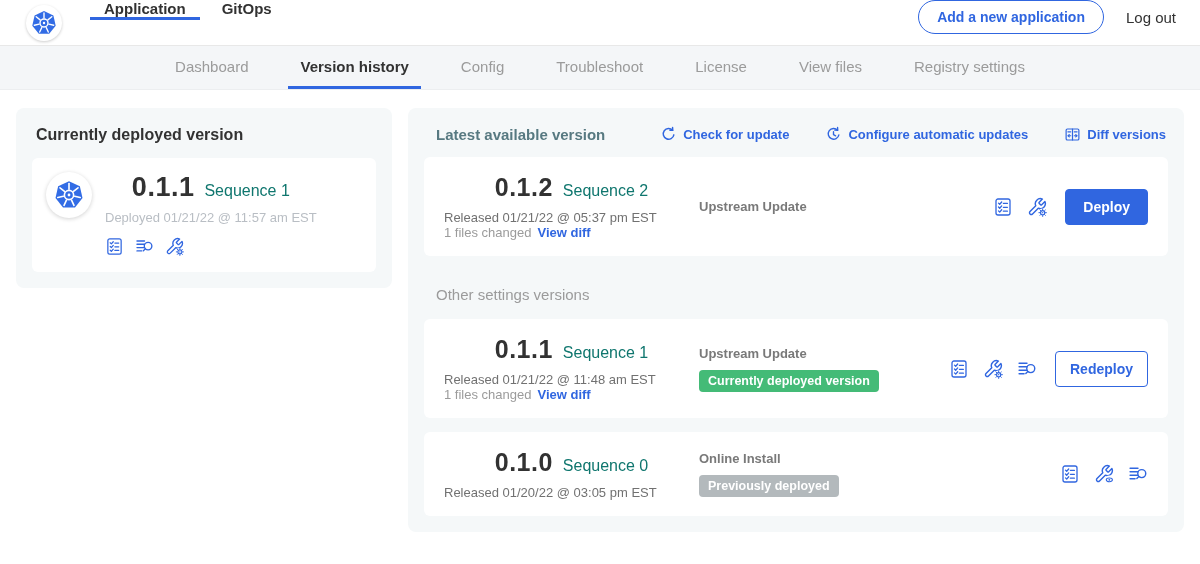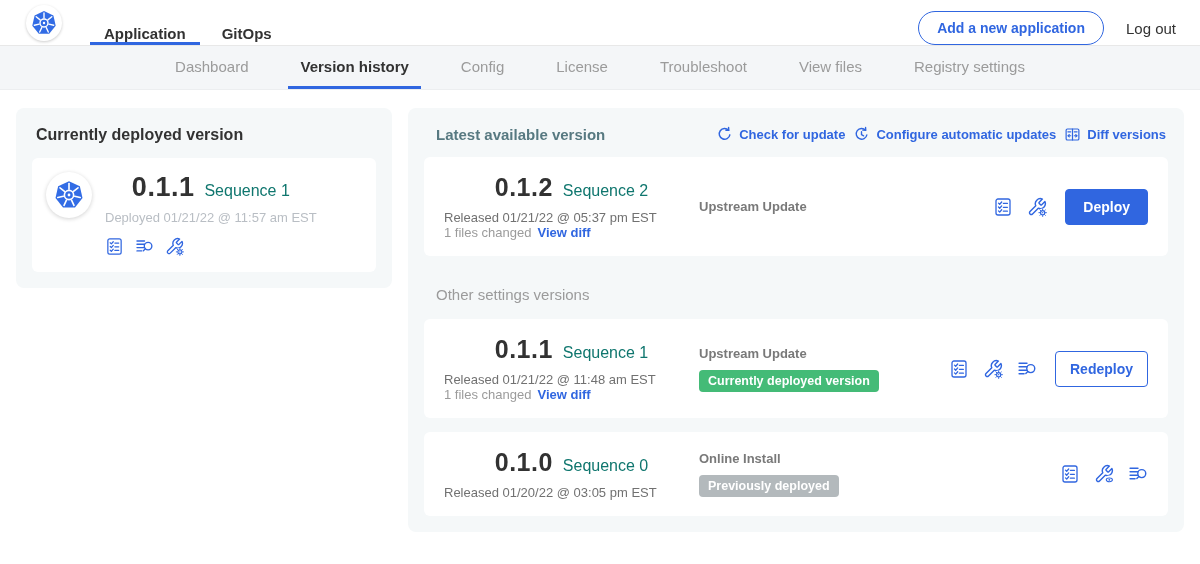--- a/index.html
+++ b/index.html
@@ -1,20 +1,20 @@
 <!DOCTYPE html>
 <html><head>
 <meta charset="utf-8">
 <style>
   * { margin:0; padding:0; box-sizing:border-box; }
   body { width:1200px; height:564px; background:#fff; font-family:"Liberation Sans", sans-serif; overflow:hidden; }
   .hidden-defs { position:absolute; width:0; height:0; overflow:hidden; }
 
   
-  header { height:46px; display:flex; align-items:flex-end; border-bottom:1px solid #e8e8e8; background:#fff; padding-left:26px; }
+  header { height:46px; display:flex; align-items:flex-start; border-bottom:1px solid #e8e8e8; background:#fff; padding-left:26px; }
   .logo-wrap { width:36px; height:36px; border-radius:50%; background:#fff; box-shadow:0 1px 3px rgba(0,0,0,.2); display:flex; align-items:center; justify-content:center; align-self:center; margin-right:28px; cursor:pointer; }
   .top-tabs { display:flex; align-items:stretch; gap:8px; }
   .top-tab { display:flex; align-items:center; padding:0 14px; font-size:15px; font-weight:700; color:#323232; cursor:pointer; border-bottom:3px solid transparent; }
   .top-tab.active { border-bottom-color:#3066e0; }
   .header-right { margin-left:auto; display:flex; align-items:center; gap:22px; padding-right:24px; }
   .pill-btn { background:#fff; border:1px solid #3066e0; color:#3066e0; font-weight:700; font-size:14px; padding:8px 18px; border-radius:17px; cursor:pointer; font-family:inherit; }
   .logout { font-size:15px; color:#323232; cursor:pointer; }
 
   
   .subnav { height:44px; background:#f4f6f8; display:flex; justify-content:center; align-items:stretch; gap:28px; border-bottom:1px solid #eceef0; }
@@ -34,21 +34,21 @@
   .seq { font-size:16px; color:#0f766e; }
   .deployed-date { font-size:13px; color:#b9bec4; margin-top:7px; }
   .icon-row { display:flex; align-items:center; gap:11px; margin-top:12px; }
   .icon20 { width:20px; height:20px; cursor:pointer; flex-shrink:0; }
   .icon19 { width:19px; height:19px; cursor:pointer; flex-shrink:0; }
 
   
   .available-panel { flex:1; background:#f5f8f9; border-radius:8px; padding:14px 16px 16px 16px; }
   .panel-head { display:flex; align-items:center; justify-content:space-between; padding:4px 2px 0 12px; margin-bottom:14px; }
   .panel-title { font-size:15px; font-weight:600; color:#577981; }
-  .head-actions { display:flex; align-items:center; gap:8px;text-align:right; }
+  .head-actions { display:flex; align-items:center; gap:36px;text-align:right; }
   .head-link { display:flex; align-items:center; gap:6px; color:#3066e0; font-size:13px; font-weight:700; cursor:pointer; }
   .icon16 { width:17px; height:17px; flex-shrink:0; }
 
   .version-row { background:#fff; border-radius:6px; padding:16px 20px; display:flex; align-items:center; }
   .row-left { width:255px; flex-shrink:0; }
   .ver-num { font-size:25px; font-weight:700; color:#323232; letter-spacing:.5px; }
   .released { font-size:13px; color:#717171; margin-top:8px; }
   .files-line { font-size:13px; color:#9b9b9b; }
   .view-diff { color:#3066e0; font-weight:700; margin-left:6px; cursor:pointer; }
   .row-mid { flex:1; display:flex; flex-direction:column; gap:9px; align-items:flex-start; }
@@ -184,24 +184,24 @@
   <div class="subnav-tab">
       <span>Dashboard</span>
     </div>
   <div class="subnav-tab active">
       <span>Version history</span>
     </div>
   <div class="subnav-tab">
       <span>Config</span>
     </div>
   <div class="subnav-tab">
+      <span>Troubleshoot</span>
+    </div>
+  <div class="subnav-tab">
       <span>License</span>
-    </div>
-  <div class="subnav-tab">
-      <span>Troubleshoot</span>
     </div>
   <div class="subnav-tab">
       <span>View files</span>
     </div>
   <div class="subnav-tab">
       <span>Registry settings</span>
     </div>
 </nav>
 
 <main>

